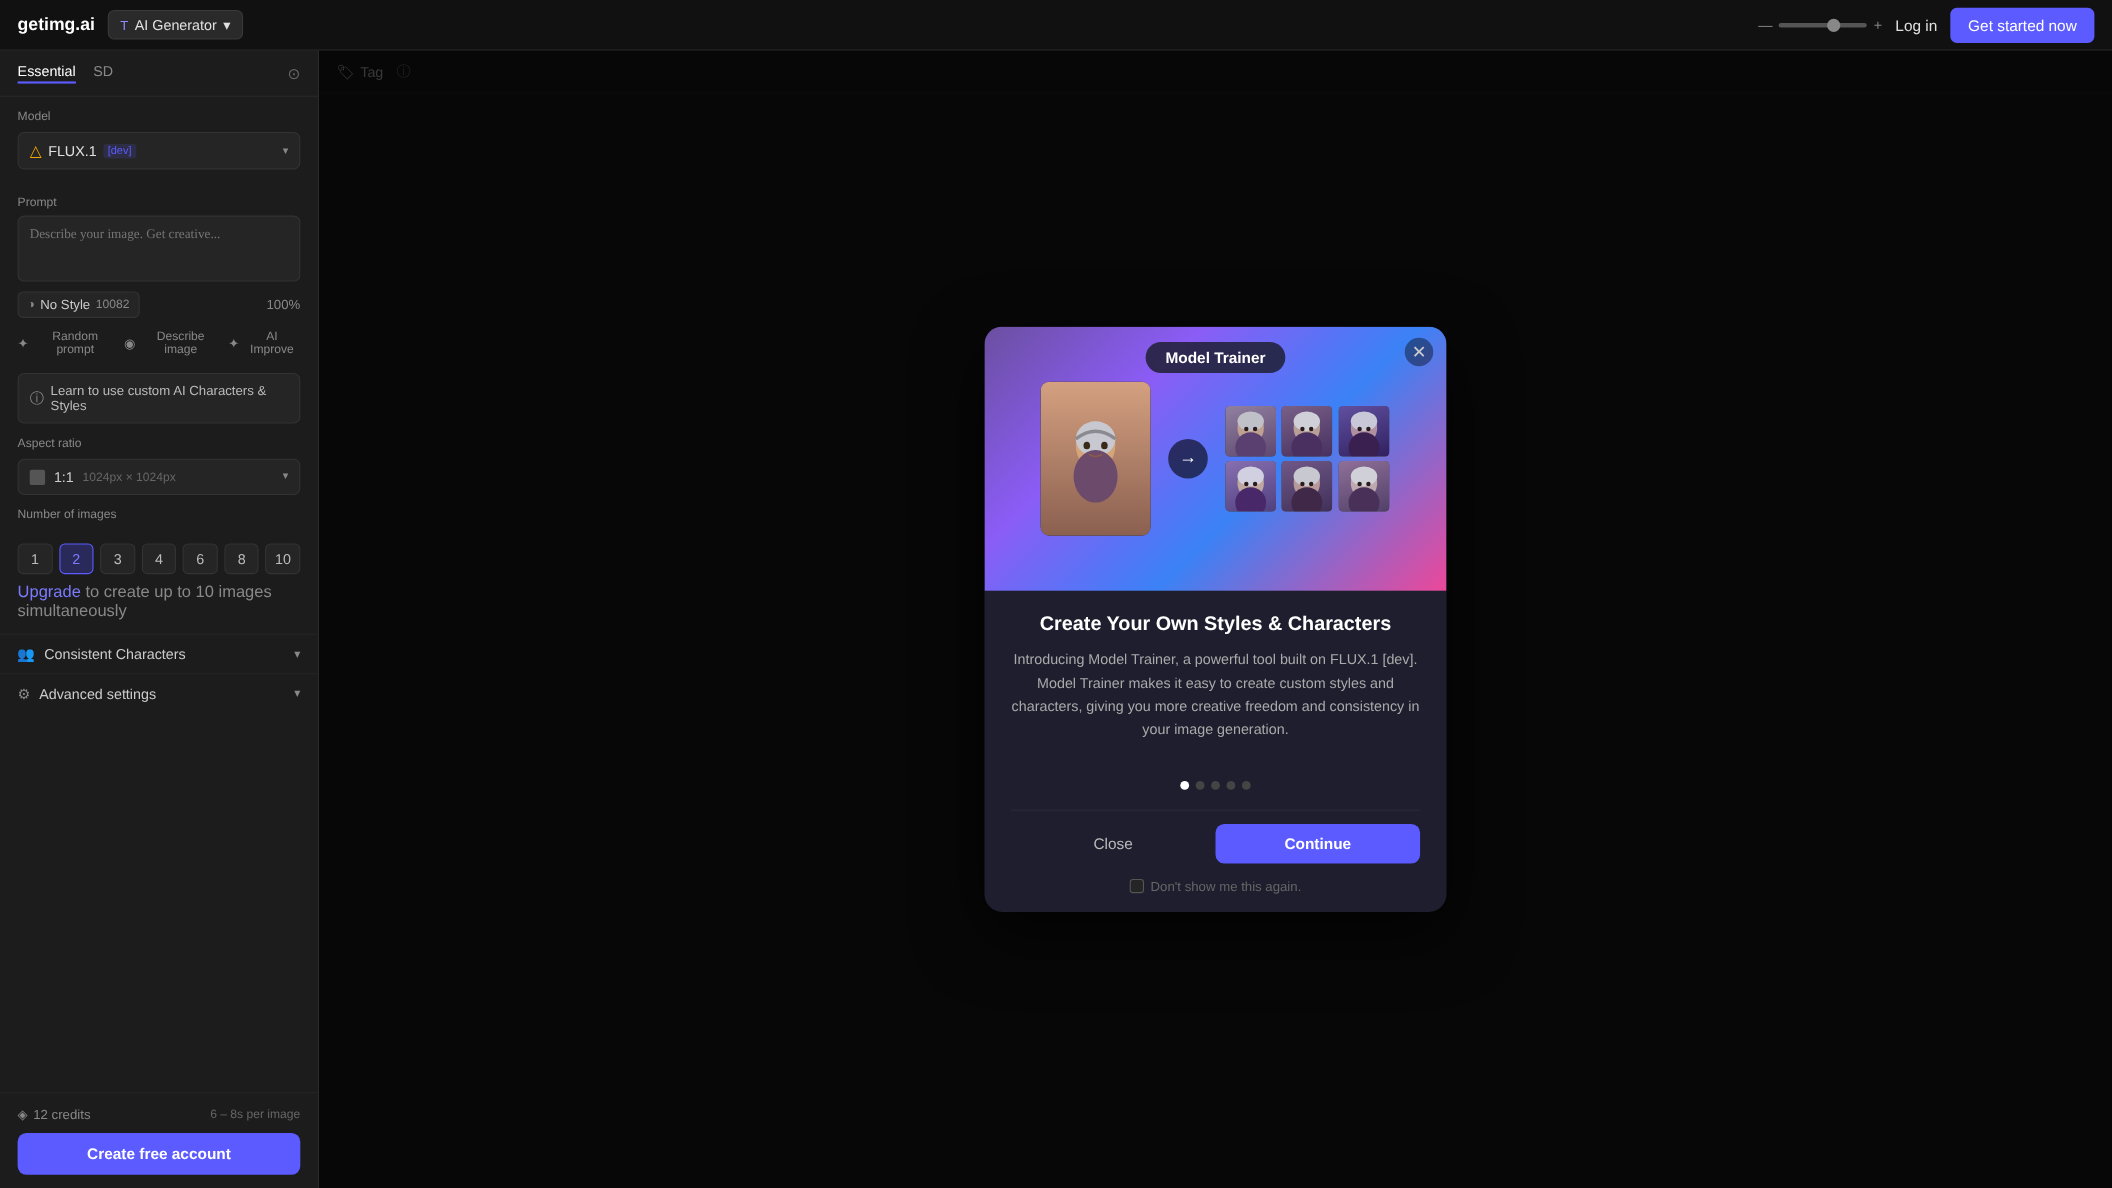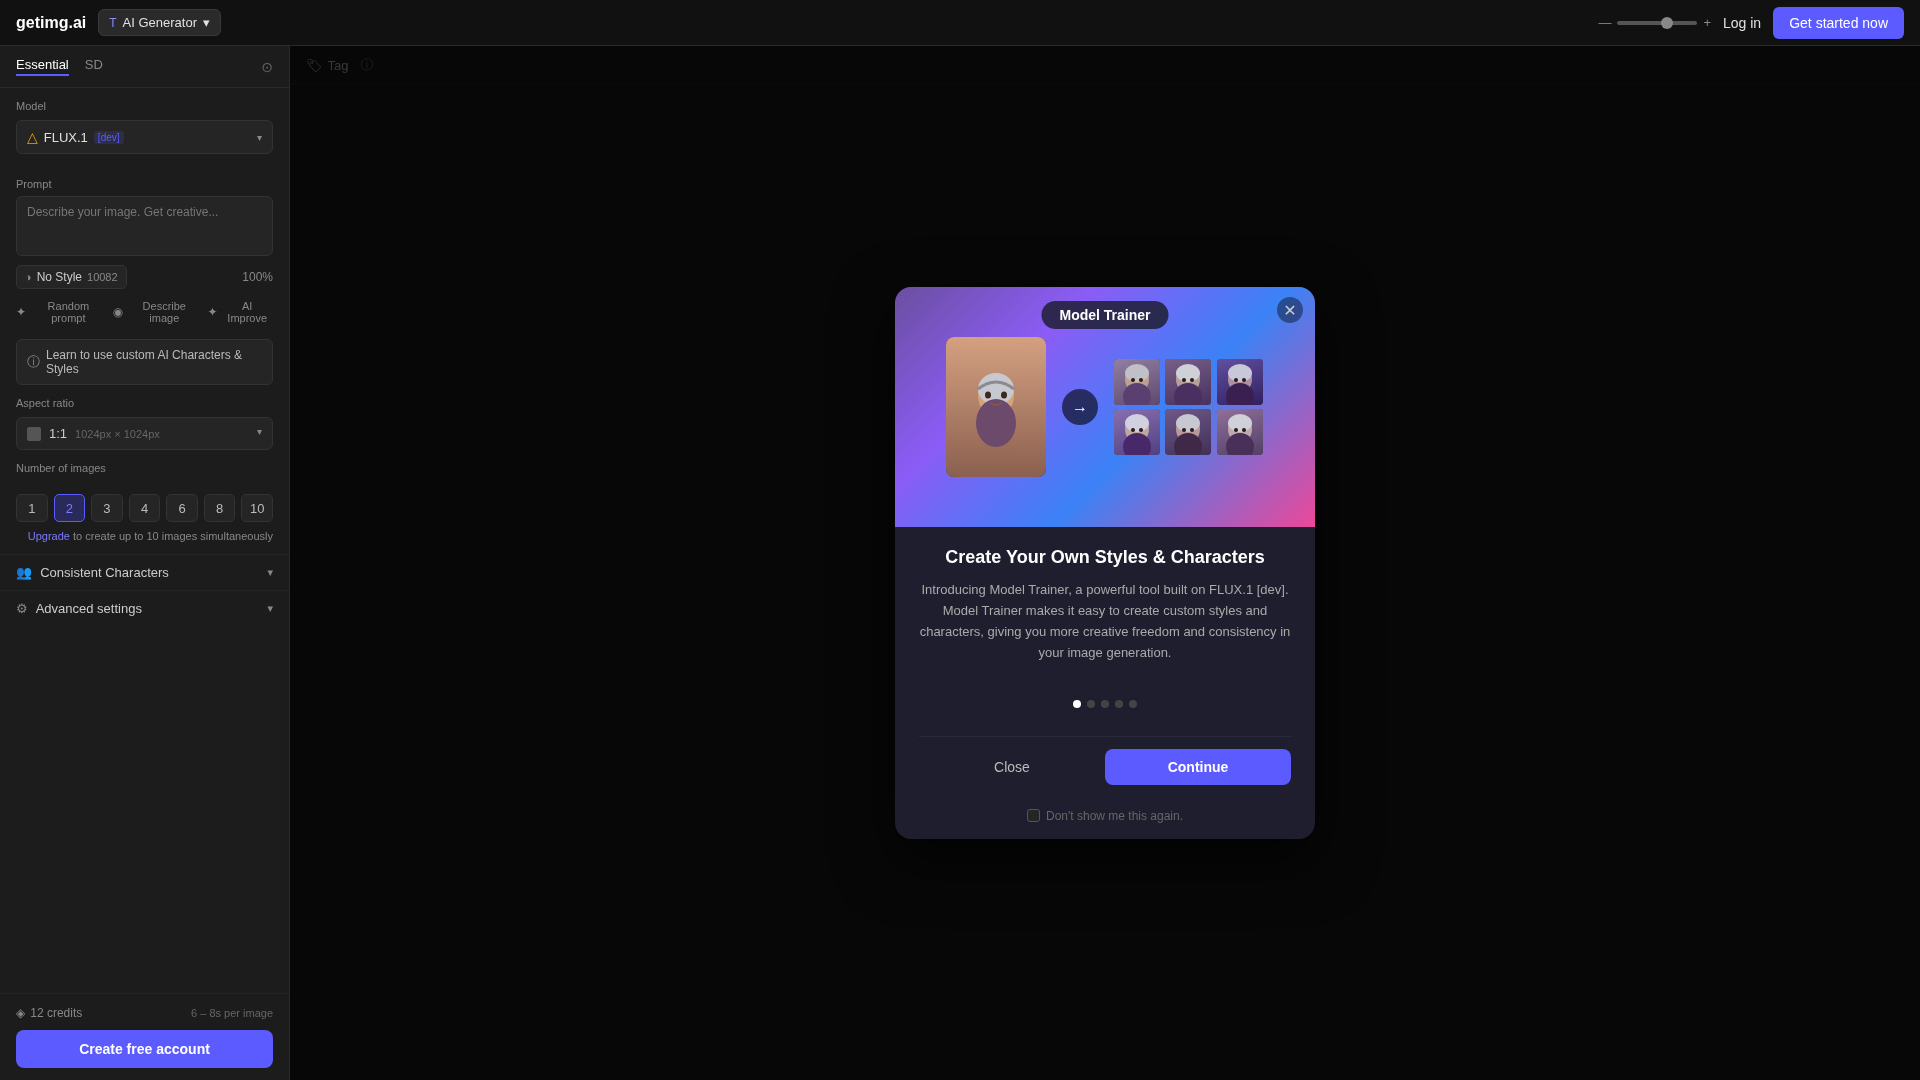--- a/index.html
+++ b/index.html
@@ -166,21 +166,21 @@
     .prompt-textarea {
       width: 100%;
       min-height: 60px;
       background: #252525;
       border: 1px solid #333;
       border-radius: 6px;
       color: #666;
       font-size: 12px;
       padding: 8px 10px;
       resize: none;
-      font-family: Liberation Sans, sans-serif;
+      font-family: Liberation Serif, serif;
       outline: none;
     }
     .style-row {
       display: flex;
       align-items: center;
       justify-content: space-between;
       margin-top: 6px;
     }
     .style-chip {
       display: flex;
@@ -272,24 +272,23 @@
       display: flex;
       align-items: center;
       justify-content: center;
     }
     .count-btn.active {
       background: #2a2a5a;
       border-color: #5b5bff;
       color: #7b7bff;
     }
     .upgrade-note {
-      font-size: 11px;
+      font-size: 15px;
       color: #888;
       margin-top: 8px;
-      text-align: right;
     }
     .upgrade-link { color: #7b7bff; cursor: pointer; }
 
     .collapsible-row {
       display: flex;
       align-items: center;
       justify-content: space-between;
       padding: 10px 16px;
       cursor: pointer;
       border-top: 1px solid #252525;
@@ -492,21 +491,21 @@
       font-size: 13px;
       color: #aaa;
       line-height: 1.6;
     }
 
     .modal-footer {
       padding: 16px 24px;
       display: flex;
       flex-direction: column;
       align-items: center;
-      gap: 24px;
+      gap: 14px;
     }
     .dots-row {
       display: flex;
       gap: 6px;
       align-items: center;
       margin-bottom: 4px;
     }
     .dot {
       width: 8px;
       height: 8px;

